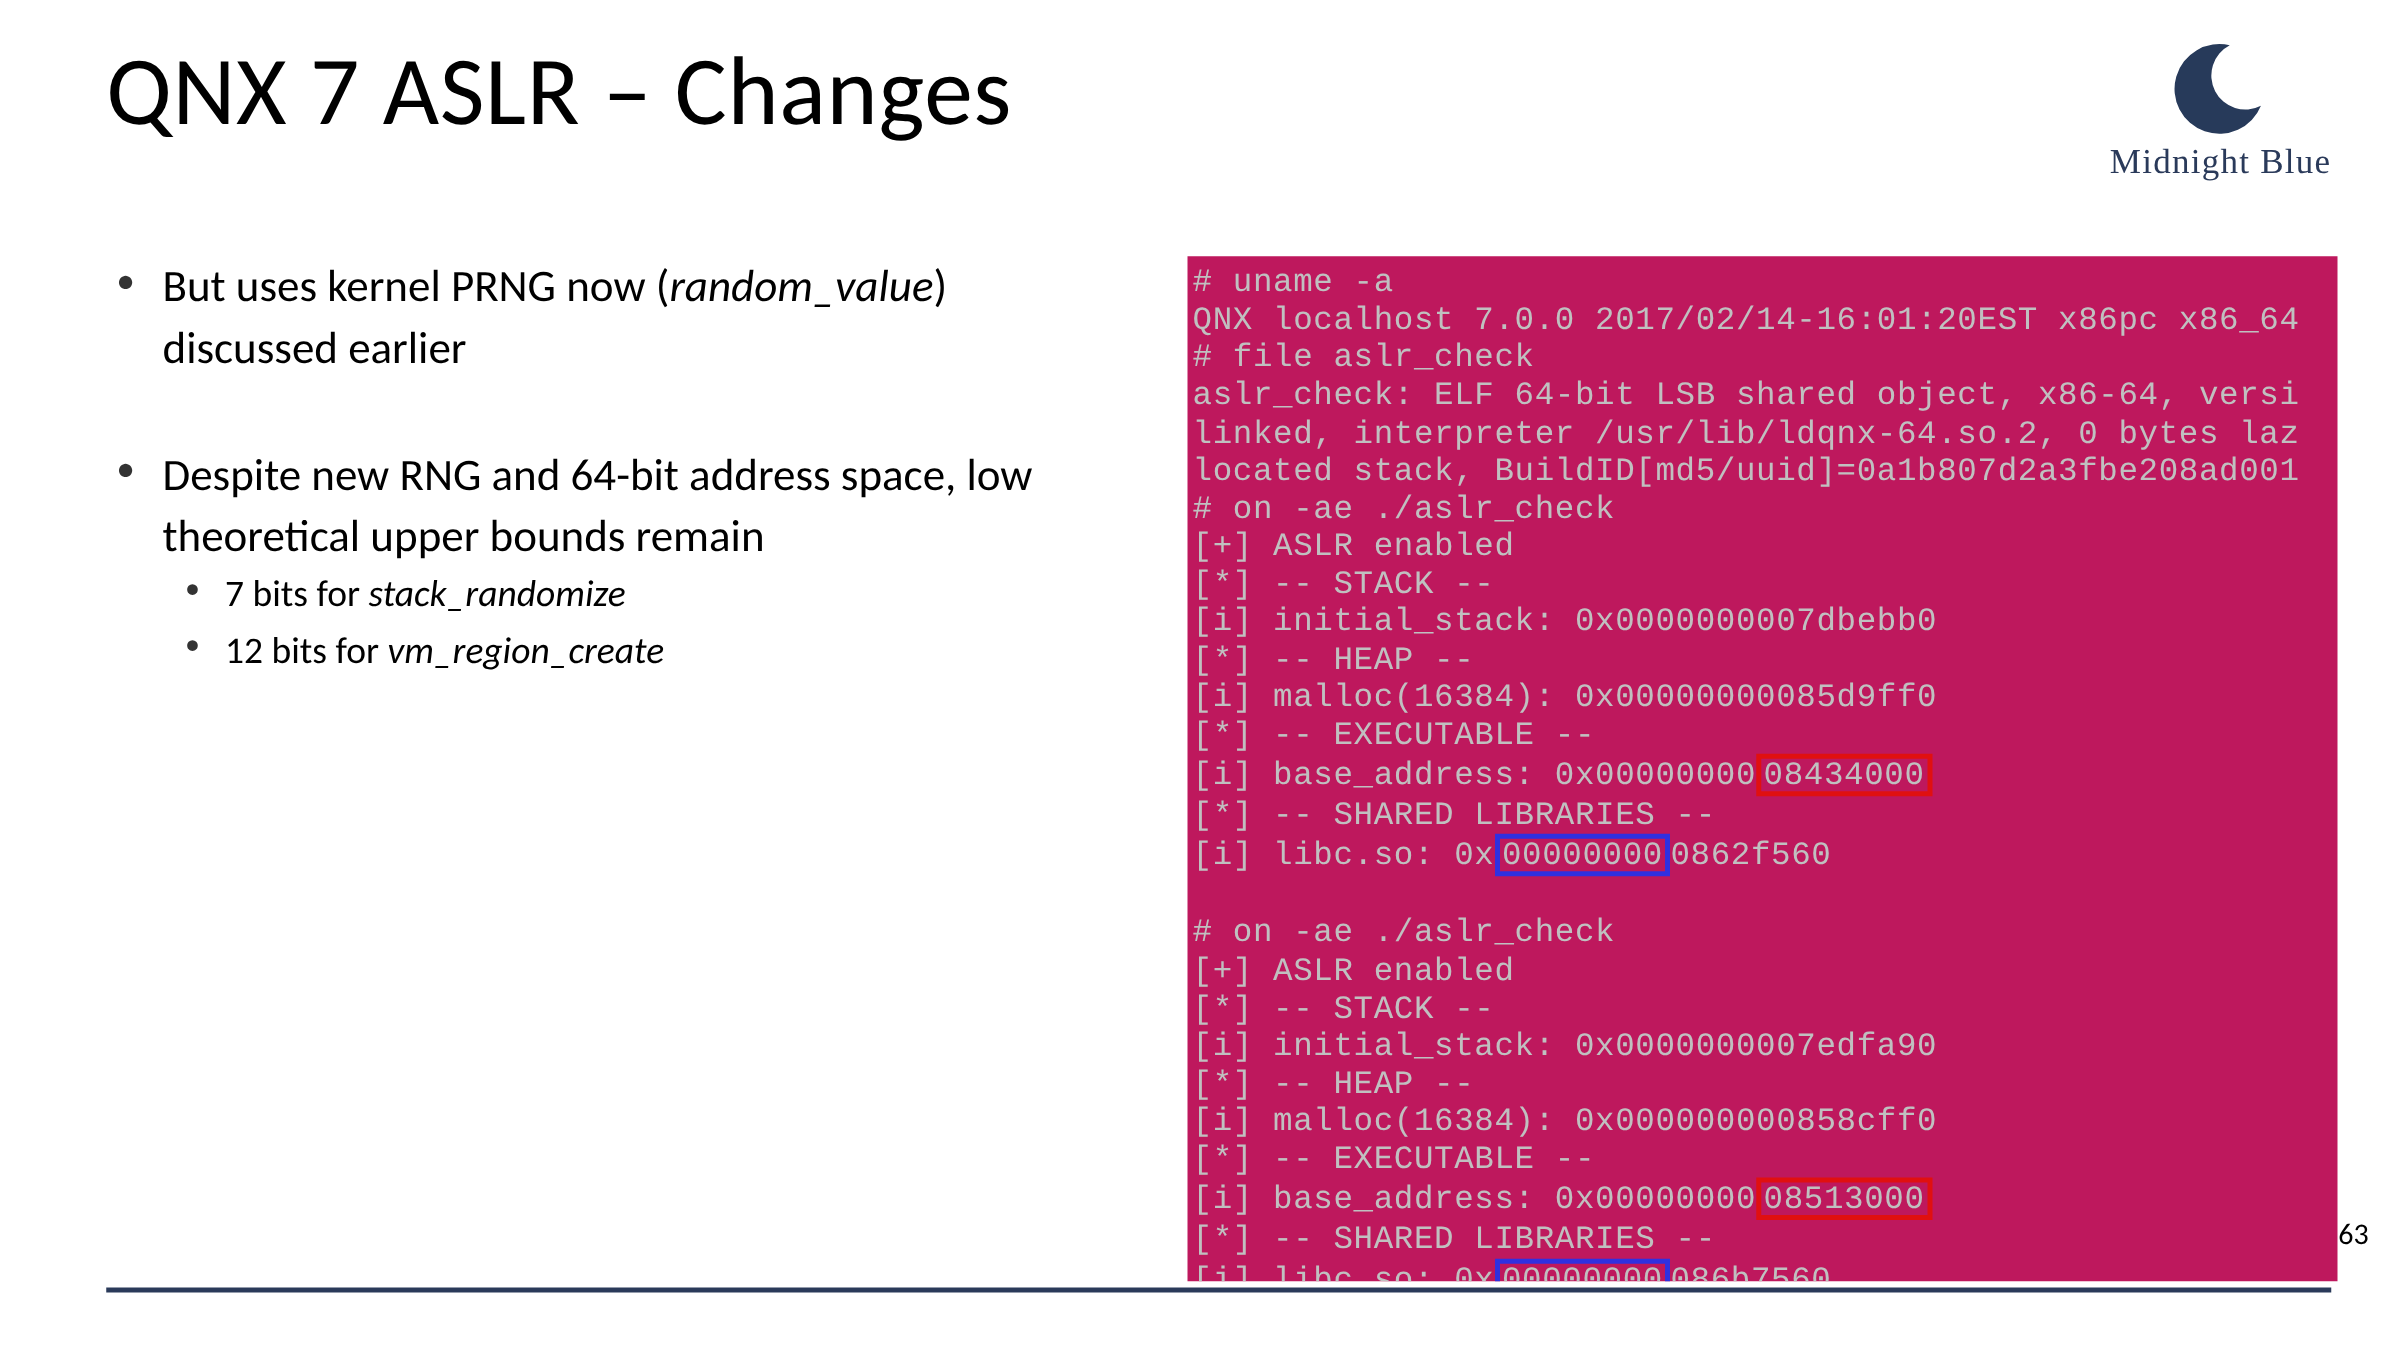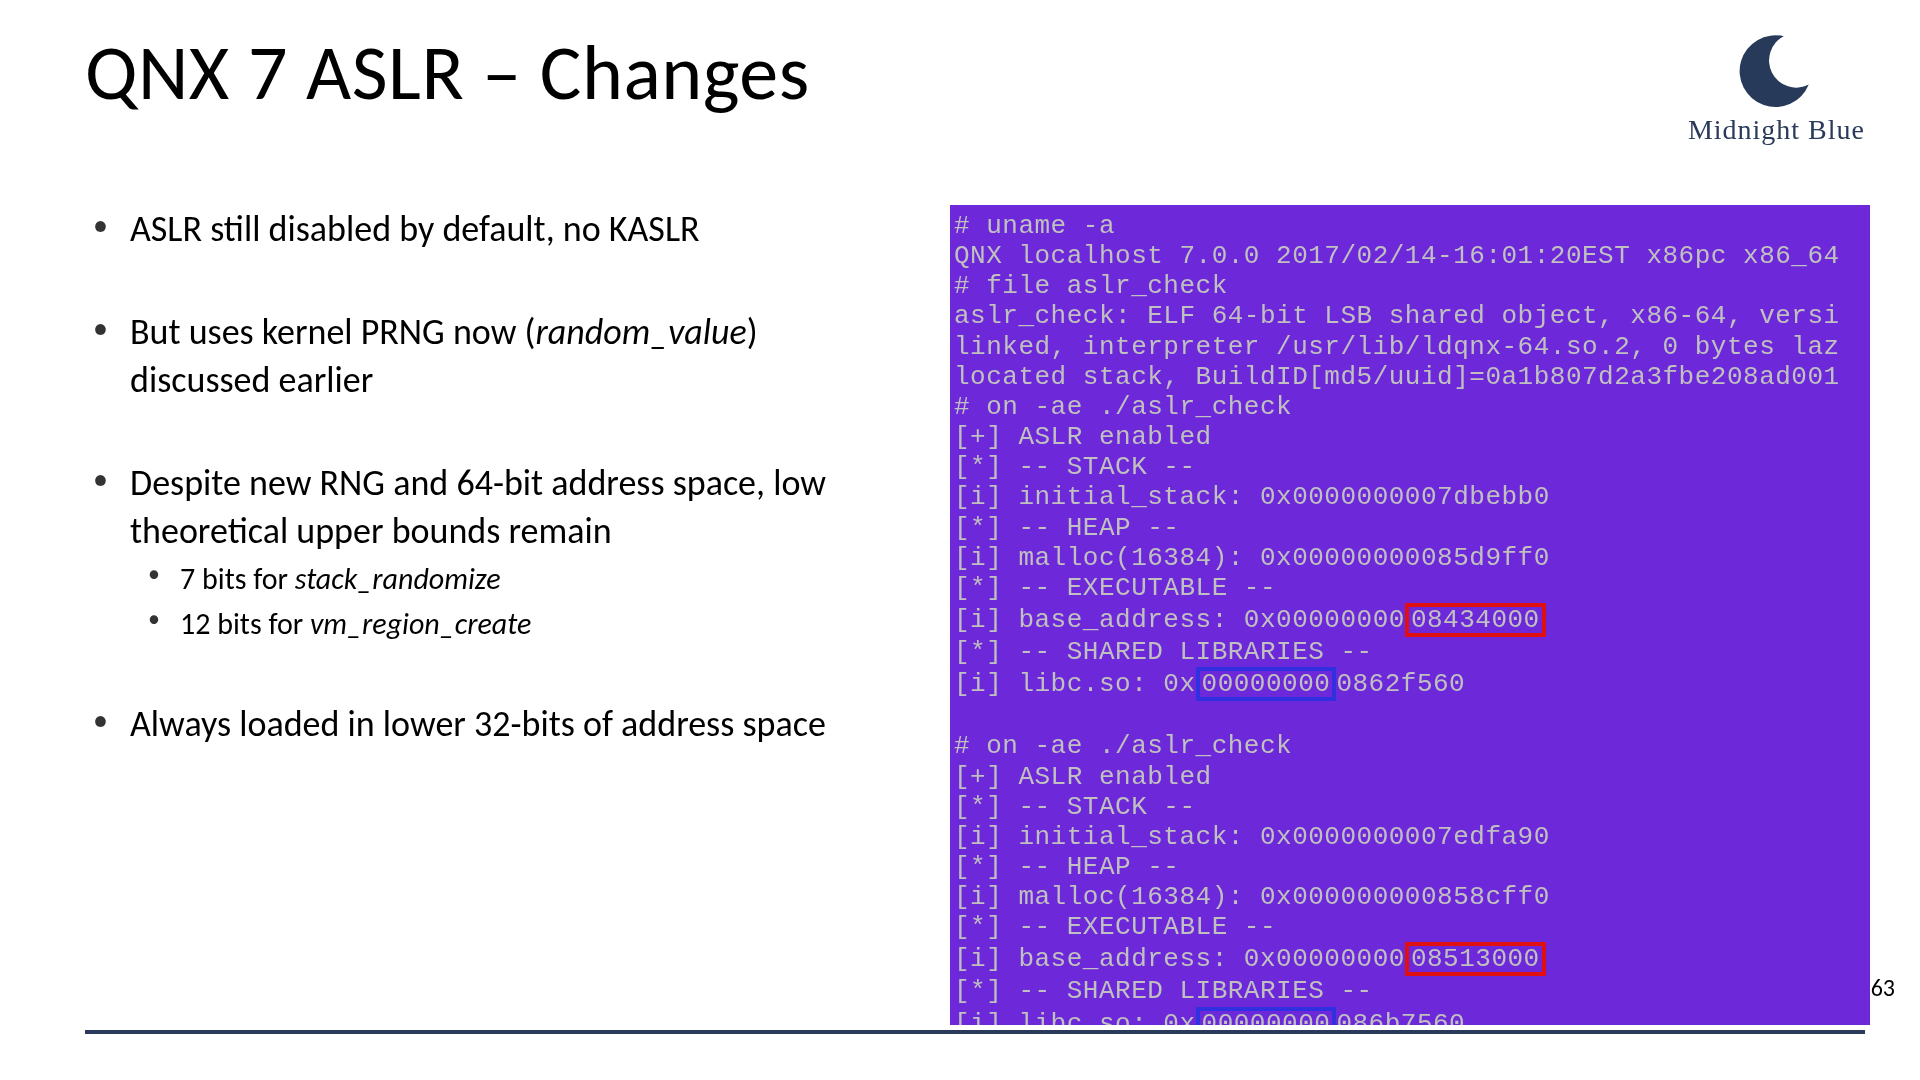--- a/index.html
+++ b/index.html
@@ -10,21 +10,21 @@
   .logo-moon { width: 78px; height: 78px; margin: 0 auto 6px; }
   .logo-text { font-family: "Georgia", "Times New Roman", serif; font-size: 28px; color: #2a3a5a; letter-spacing: 1px; }
   .content { position: absolute; left: 85px; top: 205px; width: 810px; }
   .content ul { list-style: none; }
   .content > ul > li { position: relative; padding-left: 45px; font-size: 36px; line-height: 1.35; margin-bottom: 54px; }
   .content > ul > li::before { content: "•"; position: absolute; left: 8px; top: 0; font-size: 30px; color: #333; }
   .content ul ul { margin-top: 0; }
   .content ul ul li { position: relative; padding-left: 50px; font-size: 30px; line-height: 1.5; }
   .content ul ul li::before { content: "•"; position: absolute; left: 18px; top: 0; font-size: 24px; color: #333; }
   .em { font-style: italic; }
-  .terminal { position: absolute; left: 950px; top: 205px; width: 920px; height: 820px; background: #6d28d9; color: #c0c0c0; font-family: "Consolas", "Courier New", monospace; font-size: 26px; line-height: 1.16; padding: 6px 4px; white-space: pre; overflow: hidden; letter-spacing: 0.5px; }
+  .terminal { position: absolute; left: 950px; top: 205px; width: 920px; height: 820px; background: #be185d; color: #c0c0c0; font-family: "Consolas", "Courier New", monospace; font-size: 26px; line-height: 1.16; padding: 6px 4px; white-space: pre; overflow: hidden; letter-spacing: 0.5px; }
   .hl-red { border: 4px solid #e01010; padding: 0 2px; display: inline-block; line-height: 1; }
   .hl-blue { border: 4px solid #3030e0; padding: 0 2px; display: inline-block; line-height: 1; }
   .footerline { position: absolute; left: 85px; right: 55px; top: 1030px; height: 4px; background: #2a3a5a; }
   .pagenum { position: absolute; right: 25px; bottom: 10px; font-size: 24px; color: #000; }
 </style>
 </head>
 <body>
 
 <div class="slide">
 
@@ -34,32 +34,30 @@
     <div class="logo-moon">
       <svg viewBox="0 0 100 100" width="78" height="78">
         <path d="M60 8 A46 46 0 1 0 92 70 A34 34 0 1 1 60 8 Z" fill="#273a5a"></path>
       </svg>
     </div>
     <div class="logo-text">Midnight Blue</div>
   </div>
 
   <div class="content">
     <ul>
-      <li>ASLR still disabled by default, no KASLR</li>
       <li>
         <span>But uses kernel PRNG now (</span><span class="em">random_value</span><span>) discussed earlier</span>
       </li>
       <li>
         <span>Despite new RNG and 64-bit address space, low theoretical upper bounds remain</span>
         <ul>
           <li><span>7 bits for </span><span class="em">stack_randomize</span></li>
           <li><span>12 bits for </span><span class="em">vm_region_create</span></li>
         </ul>
       </li>
-      <li>Always loaded in lower 32-bits of address space</li>
     </ul>
   </div>
 
   <div class="terminal"><span># uname -a</span>
 <span>QNX localhost 7.0.0 2017/02/14-16:01:20EST x86pc x86_64</span>
 <span># file aslr_check</span>
 <span>aslr_check: ELF 64-bit LSB shared object, x86-64, versi</span>
 <span>linked, interpreter /usr/lib/ldqnx-64.so.2, 0 bytes laz</span>
 <span>located stack, BuildID[md5/uuid]=0a1b807d2a3fbe208ad001</span>
 <span># on -ae ./aslr_check</span>

